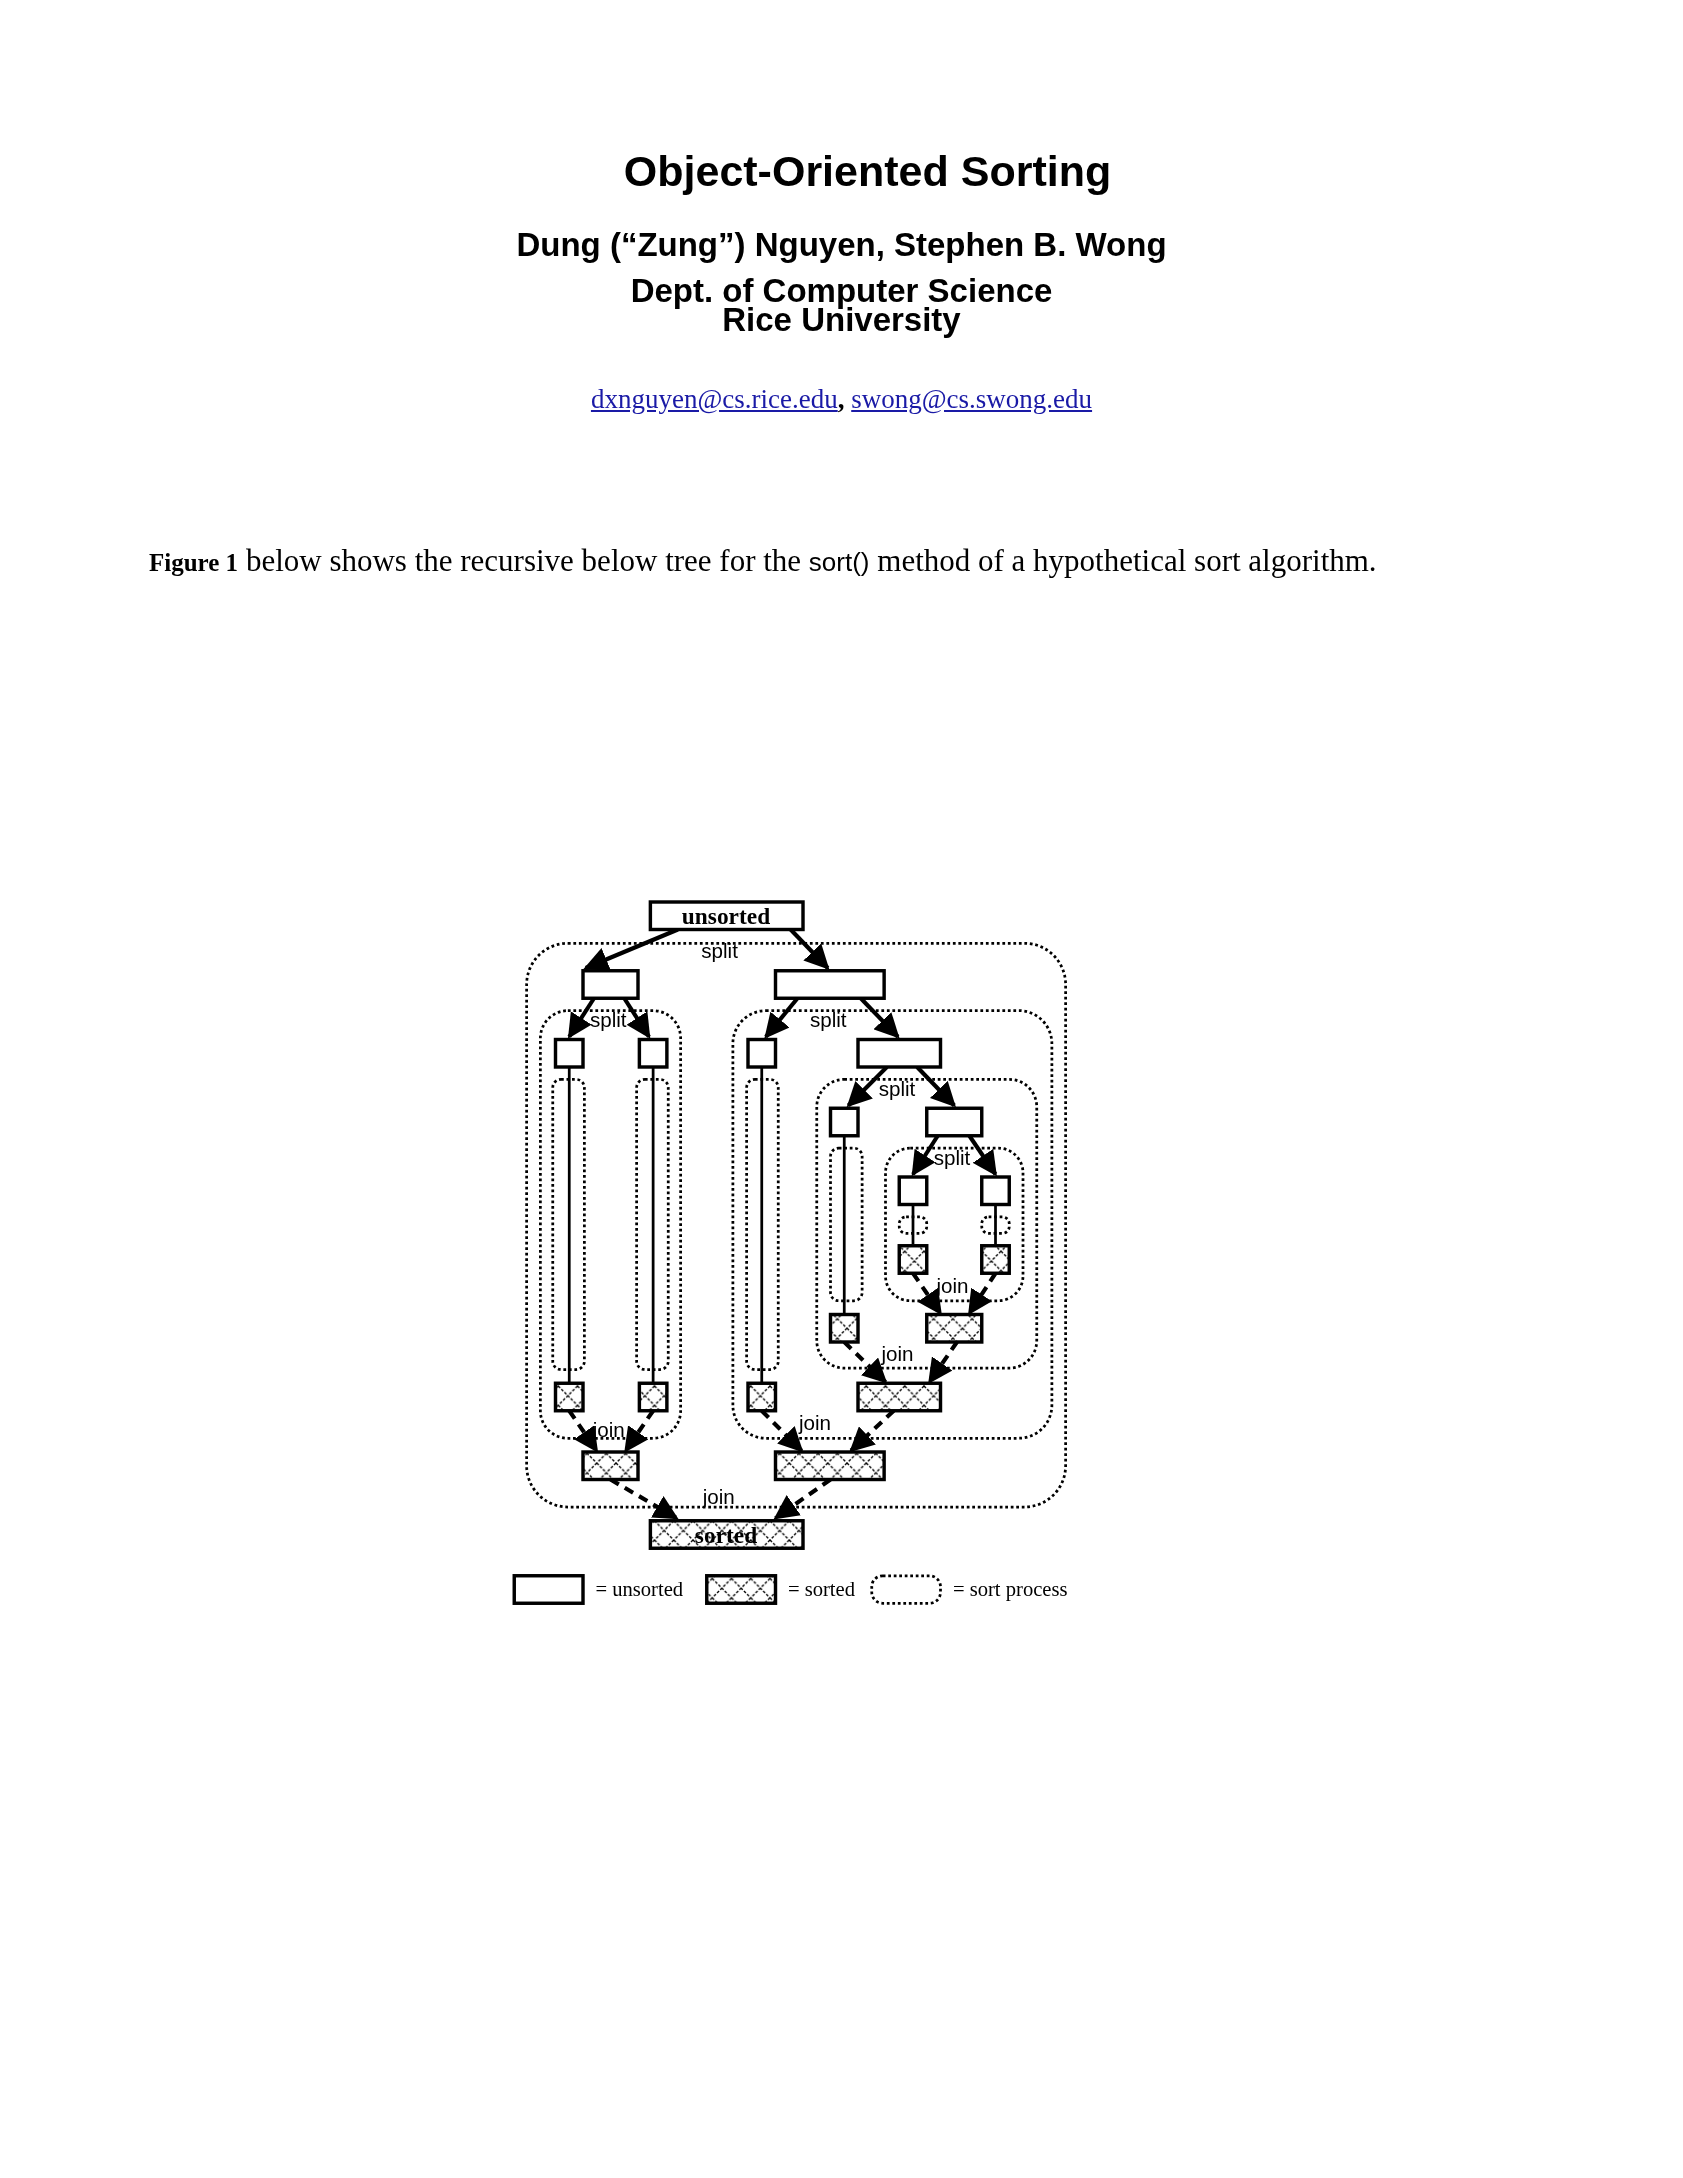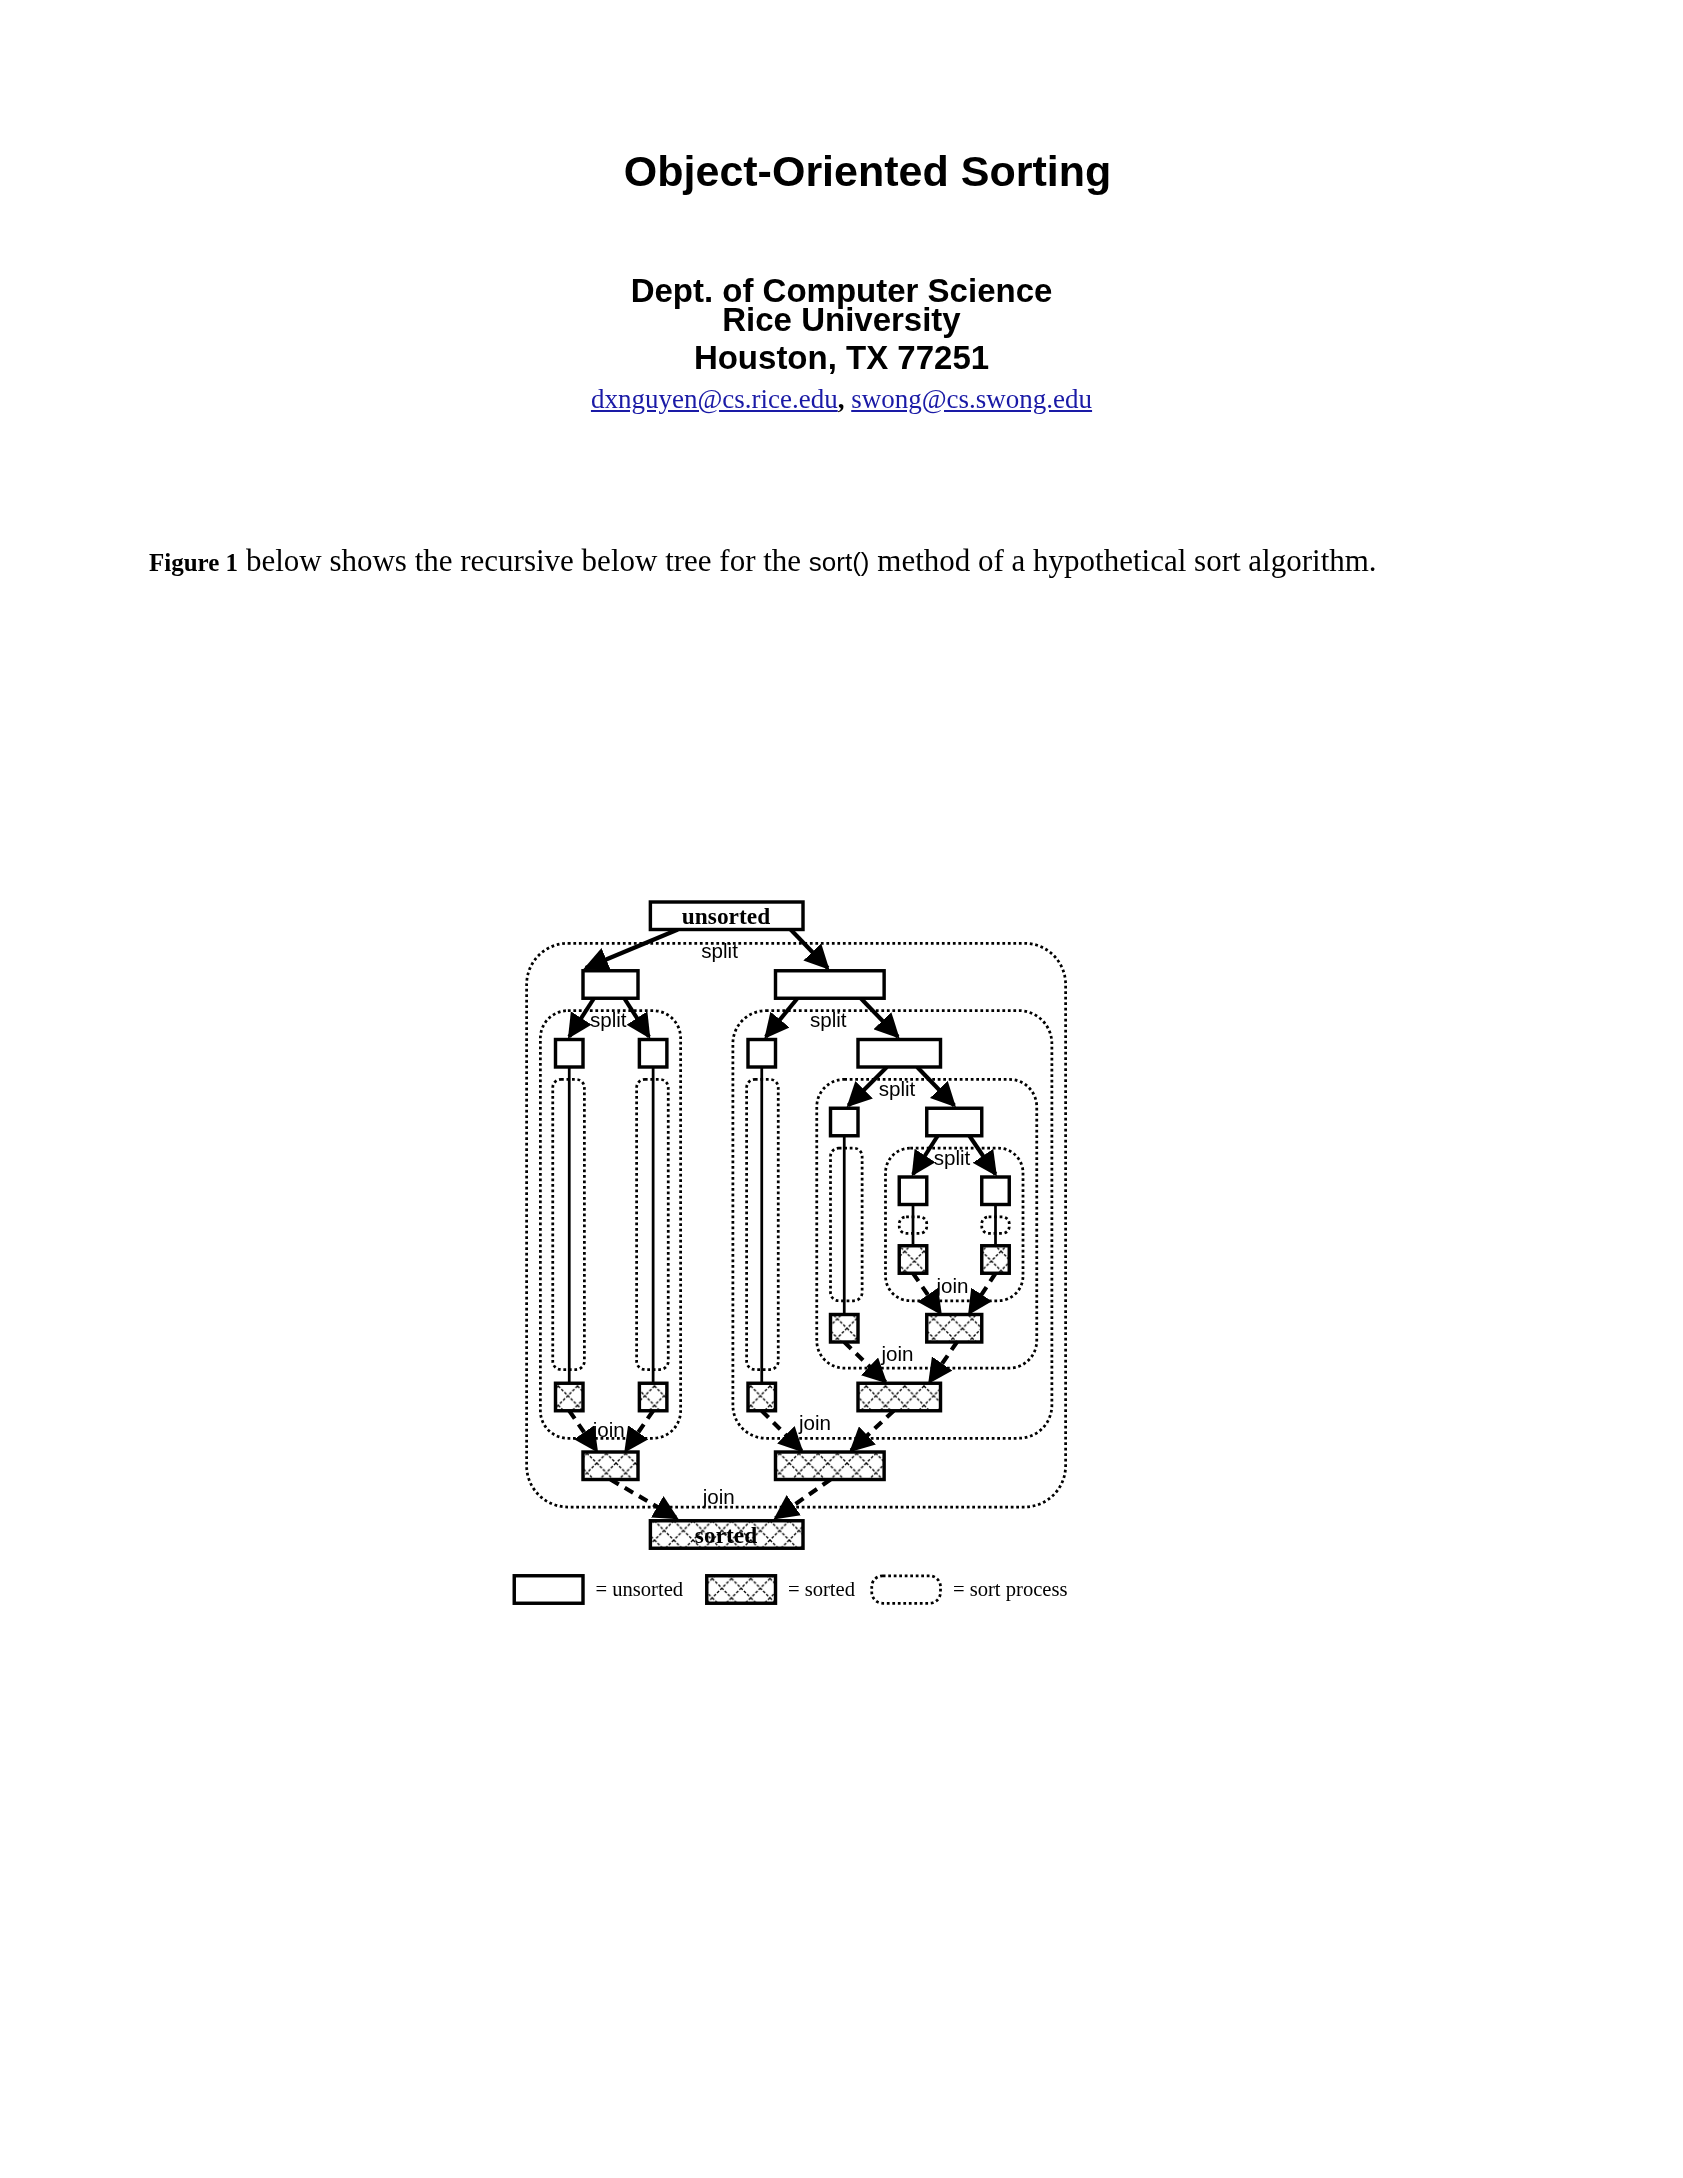--- a/index.html
+++ b/index.html
@@ -33,23 +33,23 @@
   .svg-bold { font-family: "Liberation Serif", serif; font-weight: bold; font-size: 17px; fill: #000; }
   .svg-legend { font-family: "Liberation Serif", serif; font-size: 15px; fill: #000; }
 </style>
 </head>
 <body>
 
 <div class="page">
 
   <div class="title">Object-Oriented Sorting</div>
 
+  <div class="author-line" style="top:226px;">Dung (“Zung”) Nguyen, Stephen B. Wong</div>
   <div class="author-line" style="top:272px;">Dept. of Computer Science</div>
   <div class="author-line" style="top:301px;">Rice University</div>
-  <div class="author-line" style="top:339px;">Houston, TX 77251</div>
 
   <div class="emails">
     <a>dxnguyen@cs.rice.edu</a><b>, </b><a>swong@cs.swong.edu</a>
   </div>
 
   <div class="para">
     <span class="figref">Figure 1</span><span> below shows the recursive below tree for the </span><span class="code">sort()</span><span> method of a hypothetical sort algorithm.</span>
   </div>
 
   <svg class="figure-svg" viewBox="0 0 1224 1584" xmlns="http://www.w3.org/2000/svg">

